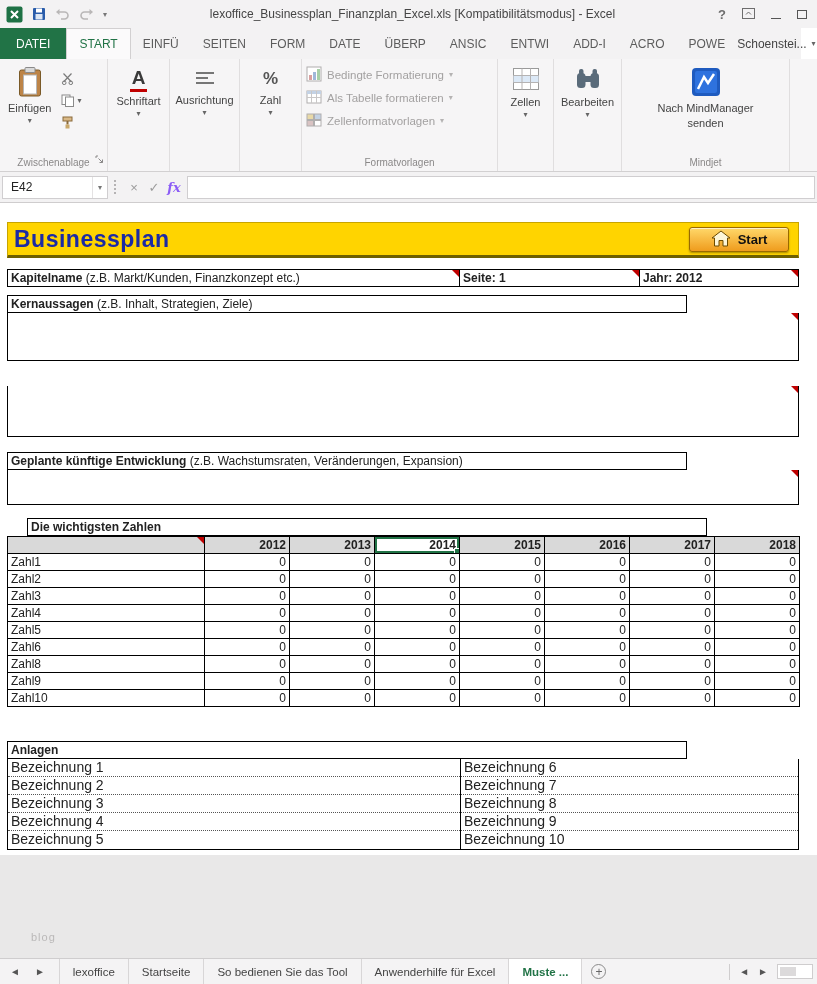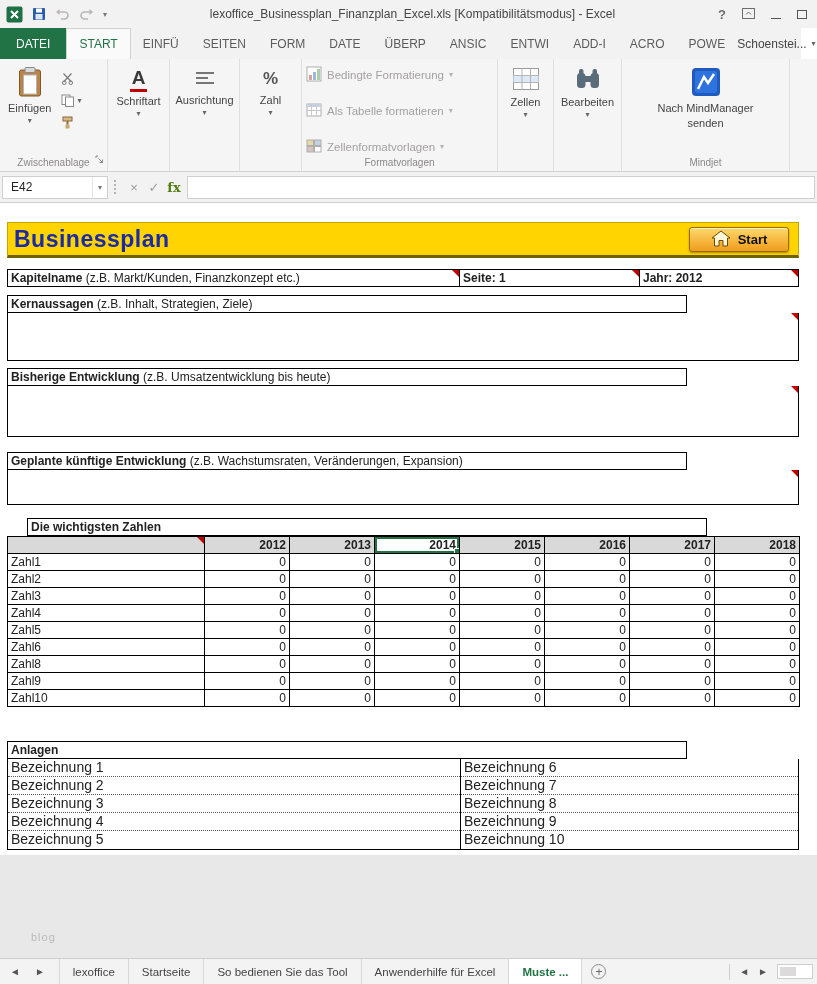--- a/index.html
+++ b/index.html
@@ -36,33 +36,33 @@
   .rgroup{position:relative;border-right:1px solid #e0dedf;display:flex;align-items:flex-start;padding:4px 4px 18px;height:100%;}
   .glabel{position:absolute;bottom:3px;left:0;right:0;text-align:center;font-size:10px;color:#8a8888;white-space:nowrap;}
   .bigbtn{display:flex;flex-direction:column;align-items:center;gap:3px;padding:4px 4px;font-size:11px;color:#444;cursor:pointer;text-align:center;}
   .bigbtn .blabel{line-height:12px;white-space:nowrap;}
   .g-clip{width:108px;}
   .smallcol{display:flex;flex-direction:column;gap:9px;margin-left:6px;padding-top:9px;}
   .sbtn{display:flex;align-items:center;gap:2px;cursor:pointer;}
   .launcher{position:absolute;right:3px;bottom:3px;cursor:pointer;}
   .fonticon{font-size:19px;font-weight:bold;color:#3a3a3a;line-height:22px;border-bottom:3px solid #c00000;padding:0 2px;}
   .pcticon{font-size:17px;font-weight:bold;color:#555;line-height:24px;}
-  .g-styles{width:196px;flex-direction:column;align-items:flex-start;gap:18px;padding-top:7px;}
+  .g-styles{width:196px;flex-direction:column;align-items:flex-start;gap:5px;padding-top:7px;}
   .stylerow{display:flex;align-items:center;gap:5px;font-size:11.5px;color:#a3a1a1;cursor:pointer;white-space:nowrap;}
   .stylerow .caret{color:#b5b3b3;}
   .g-mindjet{width:168px;justify-content:center;}
   .filler{flex:1;border-right:none;}
 
   
   .formulabar{position:absolute;top:172px;left:0;right:0;height:31px;background:var(--chrome);border-bottom:1px solid #cfcdce;display:flex;align-items:center;padding:0 2px;}
   .namebox{width:106px;height:23px;background:#fff;border:1px solid #d0ced0;display:flex;align-items:center;font-size:12px;padding-left:8px;cursor:pointer;}
   .nbcaret{margin-left:auto;color:#777;font-size:8px;padding:0 5px;border-left:1px solid #e4e2e3;height:100%;display:flex;align-items:center;}
   .fbsep{width:3px;height:14px;border-left:2px dotted #b5b3b4;margin:0 7px 0 6px;cursor:col-resize;}
   .fbtn{width:20px;text-align:center;color:#9b9b9b;font-size:13px;cursor:pointer;}
-  .fbtn.fx{color:#4d7c0f;font-family:"DejaVu Serif",serif;font-weight:bold;}
+  .fbtn.fx{color:#8b5cf6;font-family:"DejaVu Serif",serif;font-style:italic;font-weight:bold;}
   .fbinput{flex:1;height:23px;background:#fff;border:1px solid #d0ced0;margin-left:3px;cursor:text;}
 
   
   .sheet{position:absolute;top:203px;left:0;right:0;bottom:26px;background:#fff;overflow:hidden;}
   .note{position:relative;}
   .note::before{content:"";position:absolute;top:0;right:0;border-top:7px solid var(--comment-red);border-left:7px solid transparent;z-index:3;}
 
   .banner{position:absolute;left:7px;top:19px;width:792px;height:36px;background:var(--banner-yellow);border:1px solid #c8a400;border-bottom:3px solid #6e6000;display:flex;align-items:center;}
   .banner-title{font-size:23px;font-weight:bold;color:var(--title-blue);padding-left:6px;letter-spacing:.5px;}
   .start-btn{position:absolute;right:9px;top:4px;width:100px;height:25px;background:linear-gradient(#ffd86a,#ef9c1d);border:1px solid #9a6a00;border-radius:3px;display:flex;align-items:center;justify-content:center;gap:7px;font-weight:bold;font-size:13px;color:#111;box-shadow:inset 0 1px 0 rgba(255,255,255,.65),0 1px 2px rgba(0,0,0,.35);cursor:pointer;}
@@ -377,21 +377,20 @@
 
     <div class="cellrow">
       <div class="cell c-kap note"><b>Kapitelname</b><span> (z.B. Markt/Kunden, Finanzkonzept etc.)</span></div>
       <div class="cell c-seite note">Seite: 1</div>
       <div class="cell c-jahr note">Jahr: 2012</div>
     </div>
 
     <div class="sechead h-kern"><b>Kernaussagen</b><span> (z.B. Inhalt, Strategien, Ziele)</span></div>
     <div class="secbody b-kern note"></div>
 
-    <div class="sechead h-bis"><b>Bisherige Entwicklung</b><span> (z.B. Umsatzentwicklung bis heute)</span></div>
     <div class="secbody b-bis note"></div>
 
     <div class="sechead h-gep"><b>Geplante künftige Entwicklung</b><span> (z.B. Wachstumsraten, Veränderungen, Expansion)</span></div>
     <div class="secbody b-gep note"></div>
 
     <div class="sechead h-zahlen">Die wichtigsten Zahlen</div>
 
     <table class="zahlen">
       <colgroup>
         <col style="width:197px">

